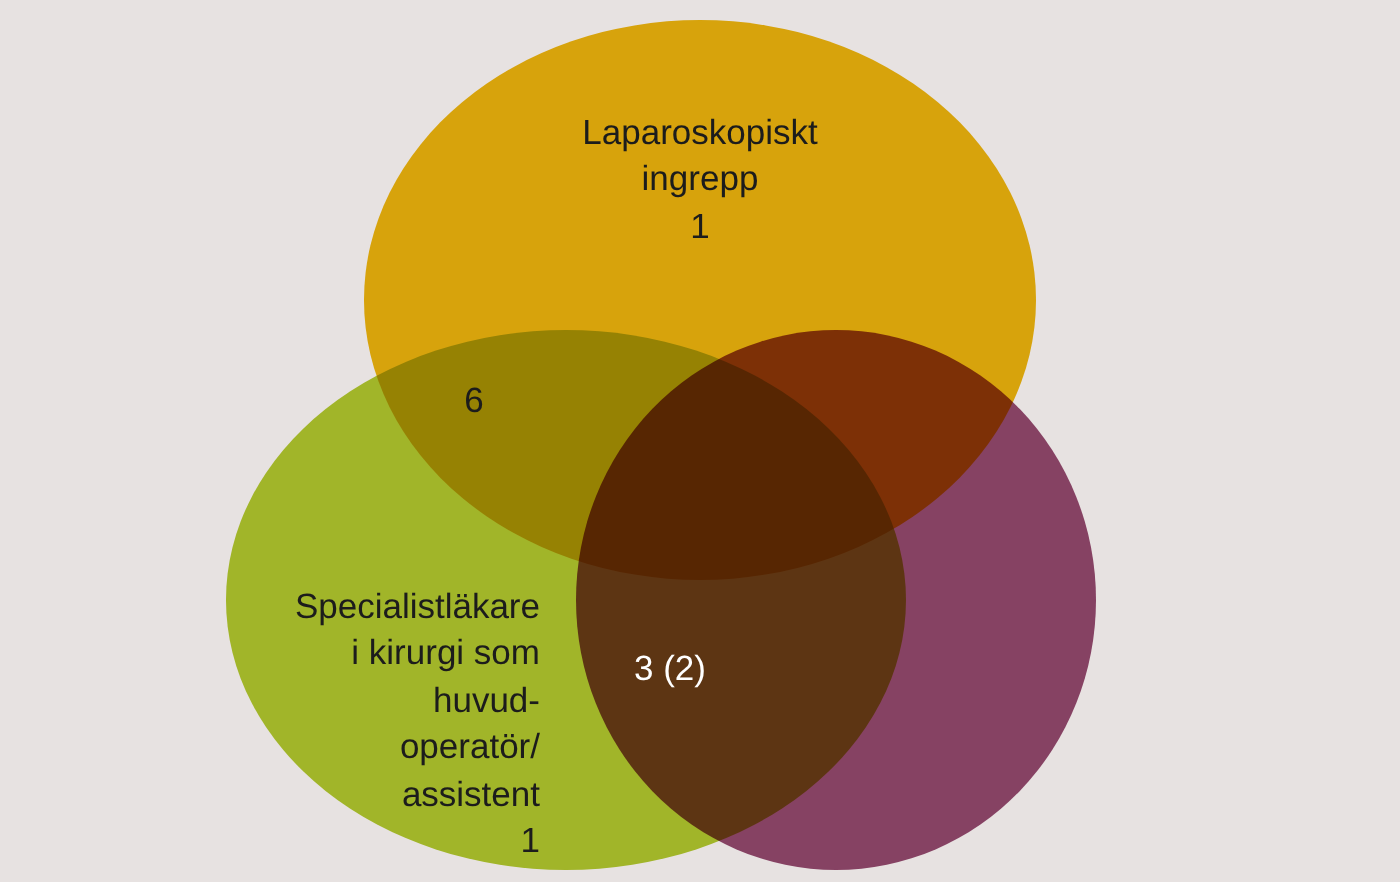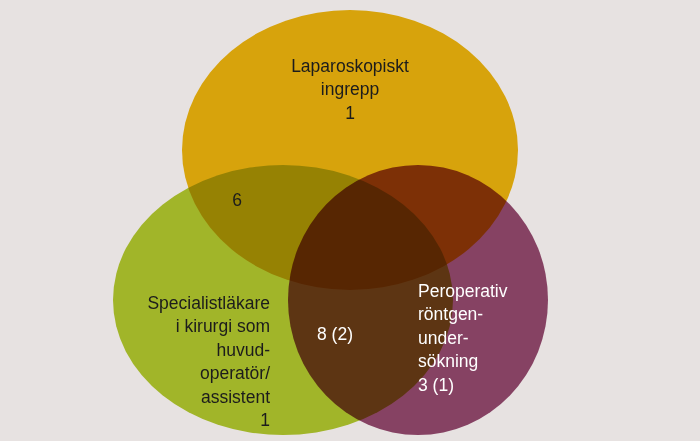--- a/index.html
+++ b/index.html
@@ -95,24 +95,19 @@
 ingrepp
 1</div>
 
   <div class="venn-label label-dark" id="label-left">Specialistläkare
 i kirurgi som
 huvud-
 operatör/
 assistent
 1</div>
 
-  <div class="venn-label label-light" id="label-right">Peroperativ
-röntgen-
-under-
-sökning
-3 (1)</div>
 
   <div class="count-label label-dark" id="count-ab">6</div>
 
 
-  <div class="count-label label-light" id="count-bc">8 (2)</div>
+  <div class="count-label label-light" id="count-bc">3 (2)</div>
 
 </div>
 
 </body></html>

